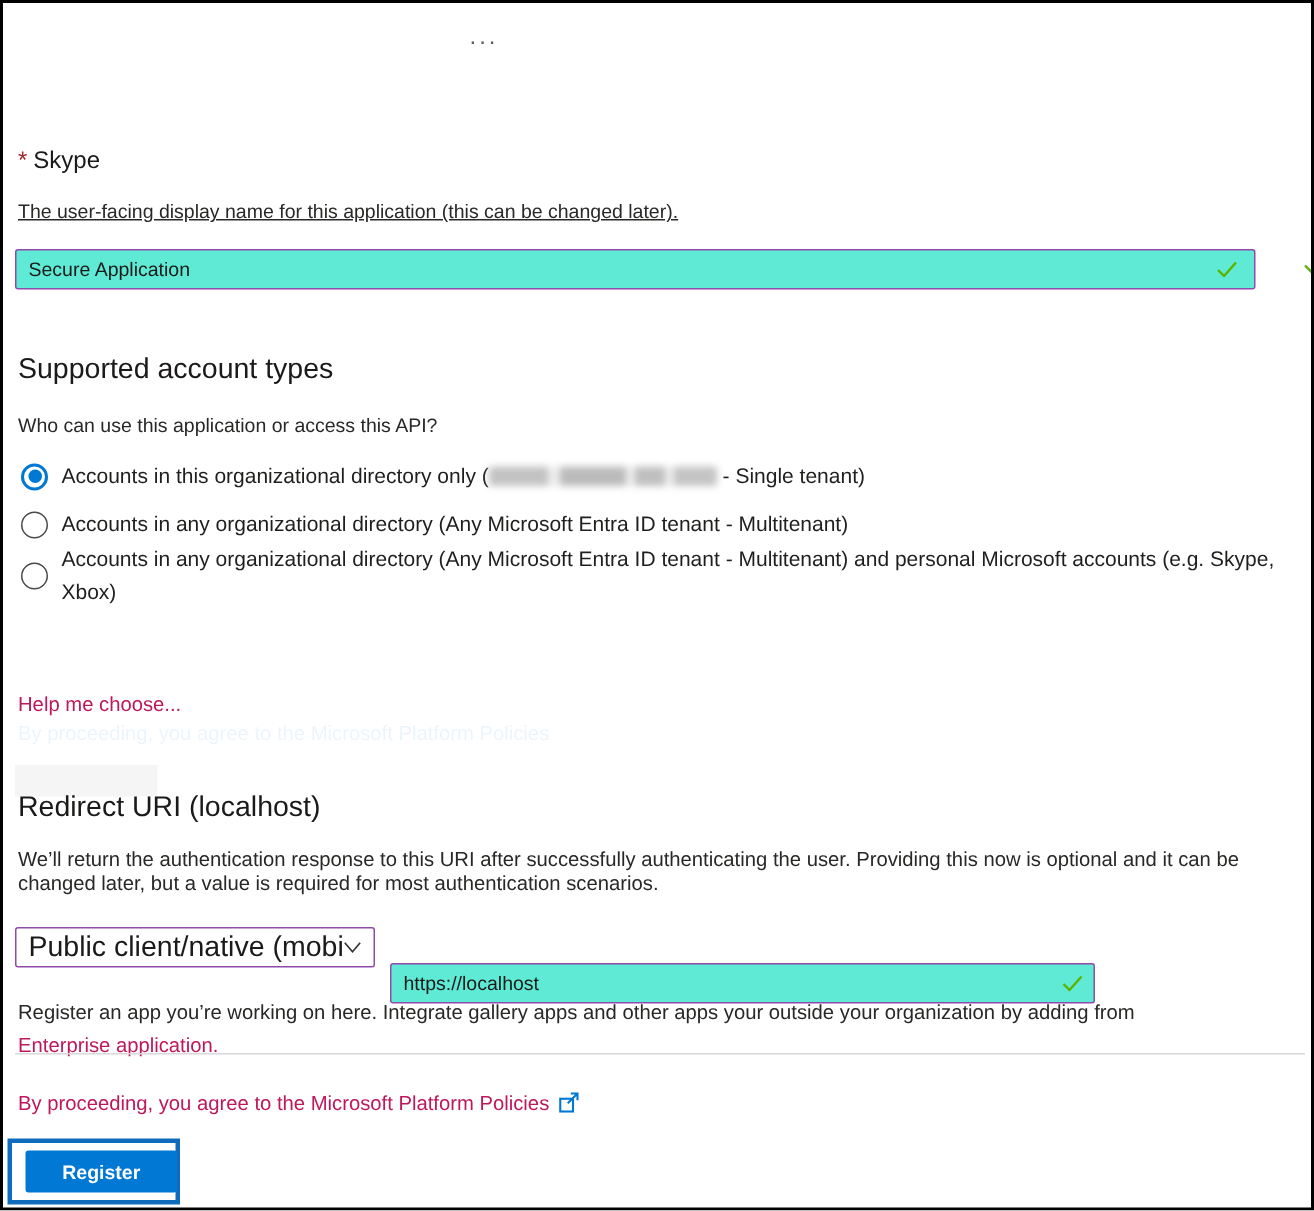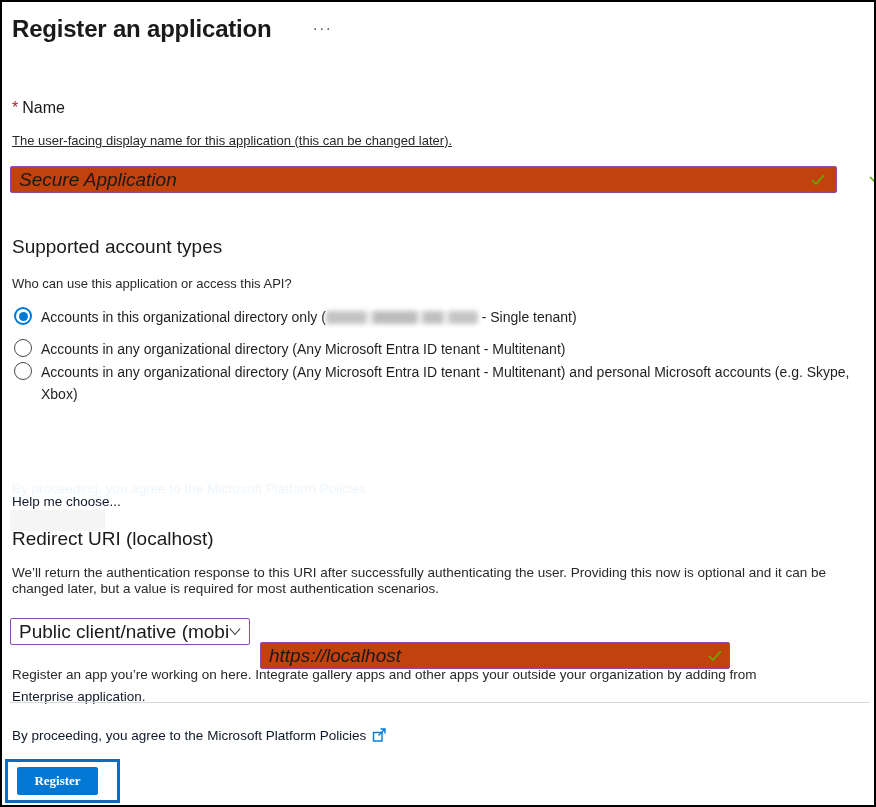--- a/index.html
+++ b/index.html
@@ -11,69 +11,67 @@
   .abs { position:absolute; }
   .page-title { left:10px; top:13px; font-size:24px; font-weight:700; color:#1a1a1a; letter-spacing:-0.2px; }
   .title-ellipsis { left:311px; top:14px; font-size:16px; color:#5f5f5f; letter-spacing:2px; cursor:pointer; }
   .field-label { left:10px; top:97px; font-size:16px; color:#1b1a19; }
   .req { color:#a4262c; margin-right:4px; }
   .small-text { font-size:13px; color:#292827; }
   .desc-name { left:10px; top:131px;text-decoration:underline; }
   .input-wrap { position:absolute; }
   .textfield {
     width:100%; height:27px; border:1px solid #8f4bab; border-radius:2px;
-    padding:0 30px 0 8px; font-size:19px; color:#1b1a19; background:#c2410c; outline:none;
+    padding:0 30px 0 8px; font-size:13px; color:#1b1a19; background:#5eead4; outline:none;
     font-family:"Liberation Sans","DejaVu Sans",sans-serif;
-    font-style:italic;
   }
   .check-icon { position:absolute; top:8px; }
   .section-heading { font-size:19px; font-weight:400; color:#1b1a19; }
-  .radio-row { position:absolute; left:12px; display:flex; align-items:flex-start; cursor:pointer; }
+  .radio-row { position:absolute; left:12px; display:flex; align-items:center; cursor:pointer; }
   .radio {
     flex:0 0 auto; width:18px; height:18px; border-radius:50%;
     border:1px solid #4a4a4a; background:#fff; margin-top:1px;
   }
   .radio.selected { border:2px solid #0078d4; position:relative; }
   .radio.selected::after {
     content:""; position:absolute; left:50%; top:50%; width:9px; height:9px;
     margin:-4.5px 0 0 -4.5px; border-radius:50%; background:#0078d4;
   }
   .radio-label { margin-left:9px; font-size:14px; color:#201f1e; line-height:22px; max-width:822px; }
   .redacted {
     display:inline-block; width:152px; height:13px; vertical-align:-2px; border-radius:2px;
     background:linear-gradient(90deg,#b4b4b4 0 26%,#e9e9e9 26% 31%,#ababab 31% 60%,#e9e9e9 60% 64%,#b0b0b0 64% 77%,#e9e9e9 77% 81%,#b6b6b6 81% 100%);
     filter:blur(2.5px); opacity:.8;
   }
-  .link { color:#0f172a; text-decoration:none; cursor:pointer;margin-top:32px; }
+  .link { color:#be185d; text-decoration:none; cursor:pointer; }
   .ghost-text { opacity:.07; pointer-events:none; }
   .ghost-box { left:8px; top:508px; width:95px; height:21px; background:#f5f5f5; pointer-events:none; }
   .dropdown {
     left:8px; top:616px; width:240px; height:27px; border:1px solid #8f4bab; border-radius:2px;
     background:#fff; display:flex; align-items:center; padding:0 8px; cursor:pointer;
   }
   .dropdown-text { font-size:19px; color:#1b1a19; flex:1 1 auto; white-space:nowrap; overflow:hidden; }
   .divider { left:8px; top:700px; width:860px; height:1px; background:#d8d8d8; }
   .annotation-box { left:3px; top:757px; width:115px; height:44px; border:3px solid #0f6cbd; background:#fff; }
   .register-btn {
-    position:absolute; left:9px; top:5px; width:81px; height:28px; background:#0078d4;
+    position:absolute; left:9px; top:5px; width:101px; height:28px; background:#0078d4;
     color:#fff; font-size:13px; font-weight:700; border:1px solid #0078d4; border-radius:2px;
     display:flex; align-items:center; justify-content:center; cursor:pointer;
-    font-family:Liberation Serif, serif;
+    font-family:Liberation Sans, sans-serif;
   }
   .ext-icon { margin-left:6px; vertical-align:-2px; }
 </style>
 </head>
 <body>
 
 <div class="frame">
 
-  <div class="abs page-title">Register an application</div>
   <div class="abs title-ellipsis">...</div>
 
-  <div class="abs field-label"><span class="req">*</span><span>Name</span></div>
+  <div class="abs field-label"><span class="req">*</span><span>Skype</span></div>
   <div class="abs small-text desc-name">The user-facing display name for this application (this can be changed later).</div>
 
   <div class="input-wrap" style="left:8px; top:164px; width:827px;">
     <input class="textfield" type="text" readonly="" value="Secure Application" style="">
     <svg class="check-icon" style="right:12px;" width="14" height="11" viewBox="0 0 14 11">
         <path d="M1 6 L5 10 L13 1" fill="none" stroke="#5db300" stroke-width="1.6"></path>
       </svg>
   </div>
 
   <svg class="abs" style="left:867px; top:169px;" width="14" height="11" viewBox="0 0 14 11">

